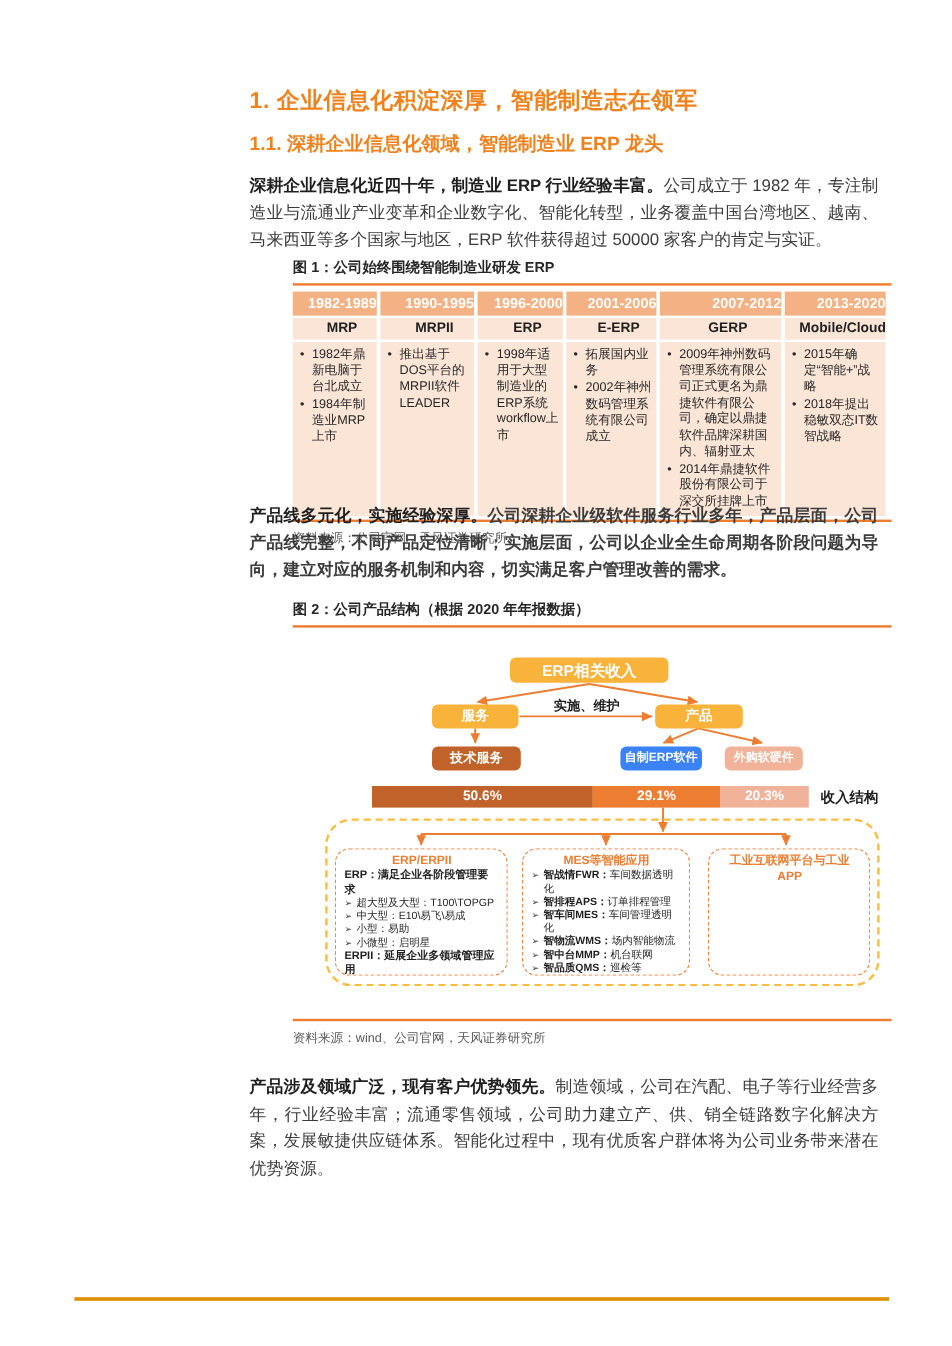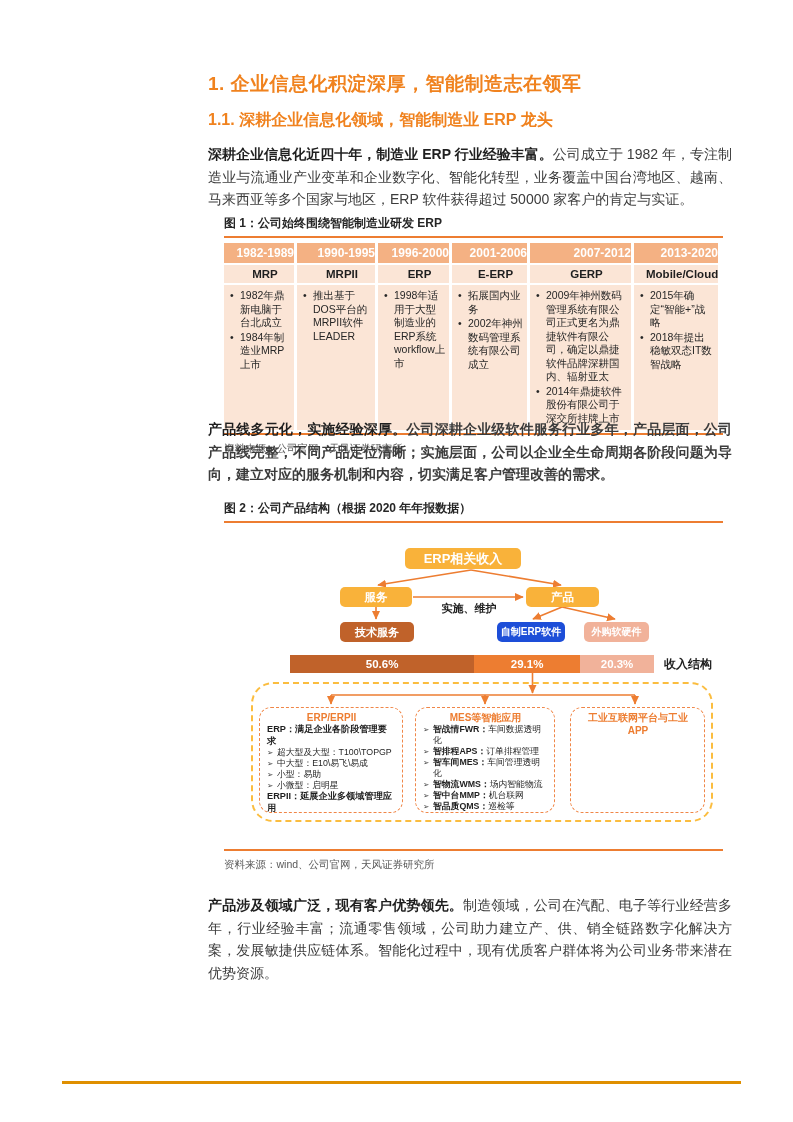--- a/index.html
+++ b/index.html
@@ -10,21 +10,21 @@
   .h1 { position:absolute; left:208px; top:71px; width:540px;
         font-size:19px; font-weight:bold; color:#F0821E; letter-spacing:0.5px; }
   .h2 { position:absolute; left:208px; top:110px; width:540px;
         font-size:16px; font-weight:bold; color:#F0821E; }
 
   .para { position:absolute; left:208px; width:524px; font-size:14px; line-height:22.5px;
           color:#3C3C3C; text-align:justify; }
   .para b { color:#1F1F1F; }
   .p1 { top:143px; } .p2 { top:418px;font-weight:bold; } .p3 { top:894px; }
 
-  .figure { position:absolute; left:224px; width:499px; }
+  .figure { position:absolute; left:244px; width:499px; }
   .fig1 { top:215px; } .fig2 { top:500px; }
   .caption { font-size:12px; font-weight:bold; color:#262626; }
   .rule { height:2px; background:#ED7D31; margin-top:4px; }
   .source { font-size:10.5px; color:#595959; margin-top:7px; }
 
   
   .tbl { margin-top:5px; }
   .t-row { display:grid; grid-template-columns:70px 78px 71px 75px 101px 84px; column-gap:3px; margin-bottom:2px; }
   .t-head .cell { background:#F4B183; color:#ffffff; font-weight:bold; font-size:12px;
                   text-align:right; line-height:20px; height:20px; }
@@ -33,30 +33,30 @@
   .t-body .cell { background:#FBE5D6; color:#262626; font-size:10.5px; line-height:13.5px;
                   padding:4px 3px 4px 4px; min-height:112px; }
   .bullet { position:relative; padding-left:12px; margin-bottom:1px; }
   .bullet::before { content:"•"; position:absolute; left:2px; top:0; }
 
   
   .diagram { position:relative; height:322px; margin-top:2px; }
   .node { position:absolute; border-radius:5px; color:#fff; font-weight:bold; text-align:center; }
   .gold { background:#F9B23A; }
   .dark-orange { background:#C0622A; }
-  .mid-orange { background:#1d4ed8; }
+  .mid-orange { background:#3b82f6; }
   .salmon { background:#F1B29A; }
-  .n-root { left:181px; top:23px; width:116px; height:21px; font-size:13px; line-height:21px; }
+  .n-root { left:181px; top:23px; width:132px; height:21px; font-size:13px; line-height:21px; }
   .n-svc  { left:116px; top:62px; width:72px;  height:20px; font-size:11.5px; line-height:20px; }
   .n-prod { left:302px; top:62px; width:73px;  height:20px; font-size:11.5px; line-height:20px; }
   .n-tech { left:116px; top:97px; width:74px;  height:20px; font-size:11px; line-height:20px; }
   .n-self { left:273px; top:97px; width:68px;  height:20px; font-size:10px; line-height:20px; }
   .n-buy  { left:360px; top:97px; width:65px;  height:20px; font-size:10px; line-height:20px; }
   .edge-label { position:absolute; left:213px; top:56px; width:64px; text-align:center;
-                font-size:11px; font-weight:bold; color:#1F1F1F;margin-top:20px; }
+                font-size:11px; font-weight:bold; color:#1F1F1F; }
   .bar { position:absolute; left:66px; top:130px; width:364px; height:18px; display:flex; }
   .bar .seg { color:#fff; font-weight:bold; font-size:11.5px; text-align:center; line-height:18px; }
   .bar-label { position:absolute; left:440px; top:130px; font-size:12px; font-weight:bold;
                color:#1F1F1F; line-height:18px; }
   .outer-dash { position:absolute; left:27px; top:157px; width:462px; height:140px;
                 border:2px dashed #FBBD3F; border-radius:22px; }
   .inner-box { position:absolute; top:182px; height:106px; border:1.6px dashed #F08647;
                border-radius:12px; padding:3px 6px 3px 7px; overflow:hidden; }
   .ib1 { left:35px;  width:144px; }
   .ib2 { left:191px; width:140px; }

